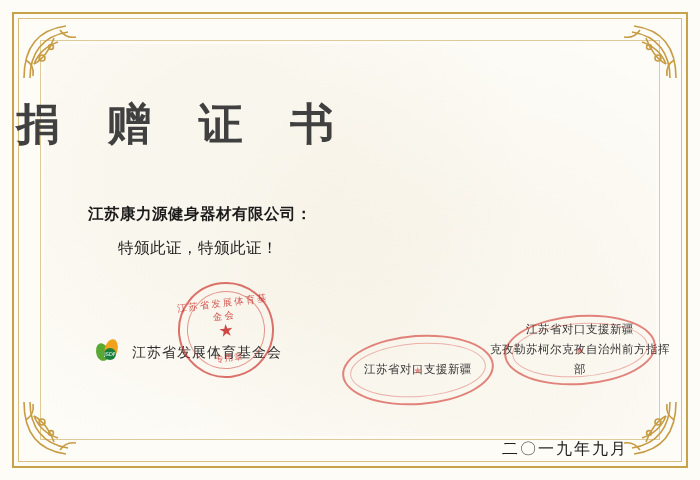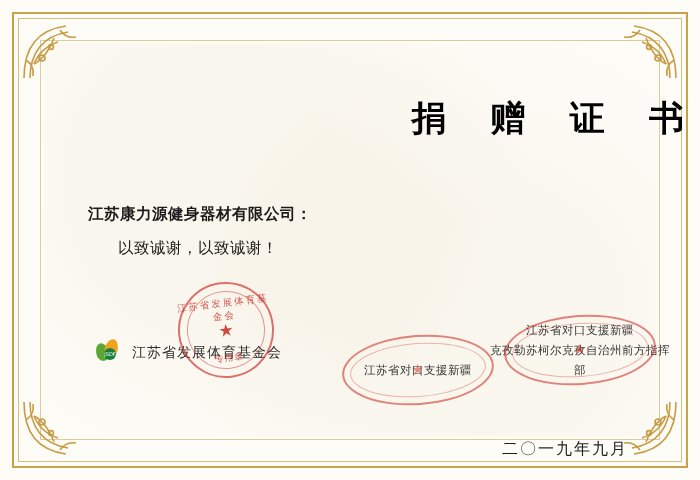--- a/index.html
+++ b/index.html
@@ -57,25 +57,25 @@
       radial-gradient(circle at 30% 35%, rgba(214,192,150,0.10) 0 22%, rgba(255,255,255,0) 60%),
       radial-gradient(circle at 72% 70%, rgba(214,192,150,0.09) 0 20%, rgba(255,255,255,0) 58%);
     pointer-events: none;
   }
 
   
   .title {
     position: absolute;
     top: 95px;
     left: 0; right: 0;
-    text-align: right;
-    font-size: 35px;
+    text-align: left;
+    font-size: 44px;
     letter-spacing: 16px;
     font-weight: bold;
-    color: #000000;
+    color: #404040;
     text-indent: 16px;
     font-family: "DejaVu Serif", serif;
   }
 
   
   .body-block {
     position: absolute;
     left: 88px;
     right: 70px;
     top: 197px;
@@ -180,21 +180,21 @@
     text-align: center;
   }
   .seal-group.mid { left: 268px; }
   .seal-group.right { left: 430px; }
   .seal-lines {
     position: relative;
     color: #343434;
     font-size: 11.5px;
     line-height: 20px;
     letter-spacing: 0.5px;
-    font-family: Liberation Serif, serif;
+    font-family: Liberation Mono, monospace;
   }
   .oval-seal {
     position: absolute;
     left: 50%;
     top: 50%;
     transform: translate(-50%,-50%) rotate(-4deg);
     width: 148px;
     height: 66px;
     border: 2.5px solid rgba(205,35,28,0.55);
     border-radius: 50%;
@@ -282,21 +282,21 @@
       <circle cx="31" cy="27" r="2.4"></circle>
       <path d="M40 10 C44 16 50 18 56 17"></path>
       <path d="M6 40 C12 44 14 50 13 56"></path>
     </svg>
   </div>
 
   <div class="title">捐 赠 证 书</div>
 
   <div class="body-block">
     <div class="salutation">江苏康力源健身器材有限公司：</div>
-    <div class="para">以致诚谢，以致诚谢！</div>
+    <div class="para">特颁此证，特颁此证！</div>
   </div>
 
   <div class="bottom">
 
     <div class="fund">
       <div class="fund-logo">
         <div class="leaf-l"></div>
         <div class="leaf-r"></div>
         <div class="core">JSDF</div>
       </div>

